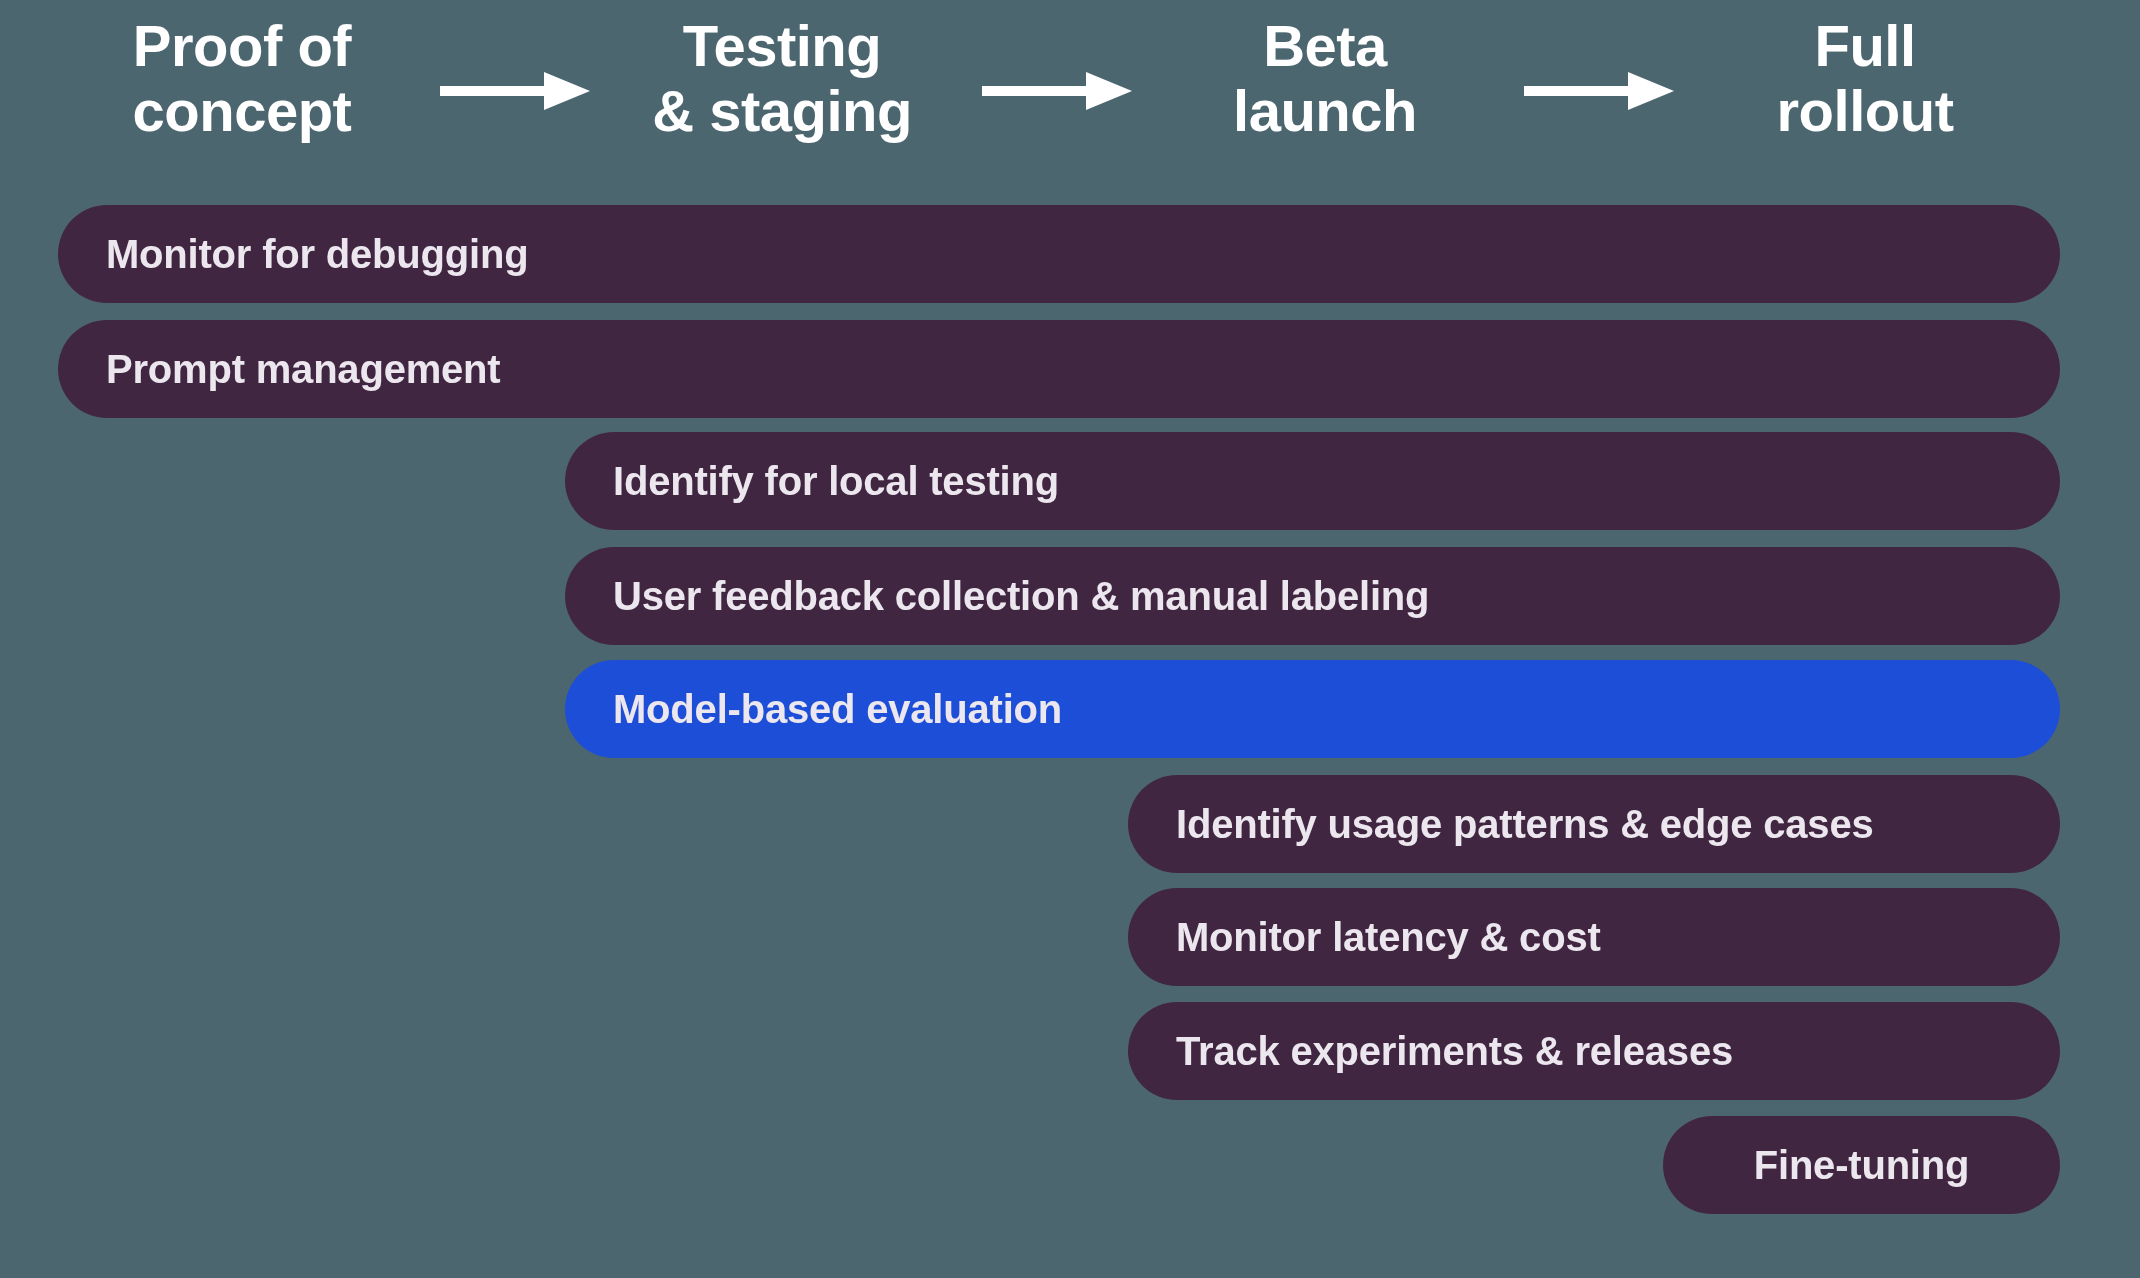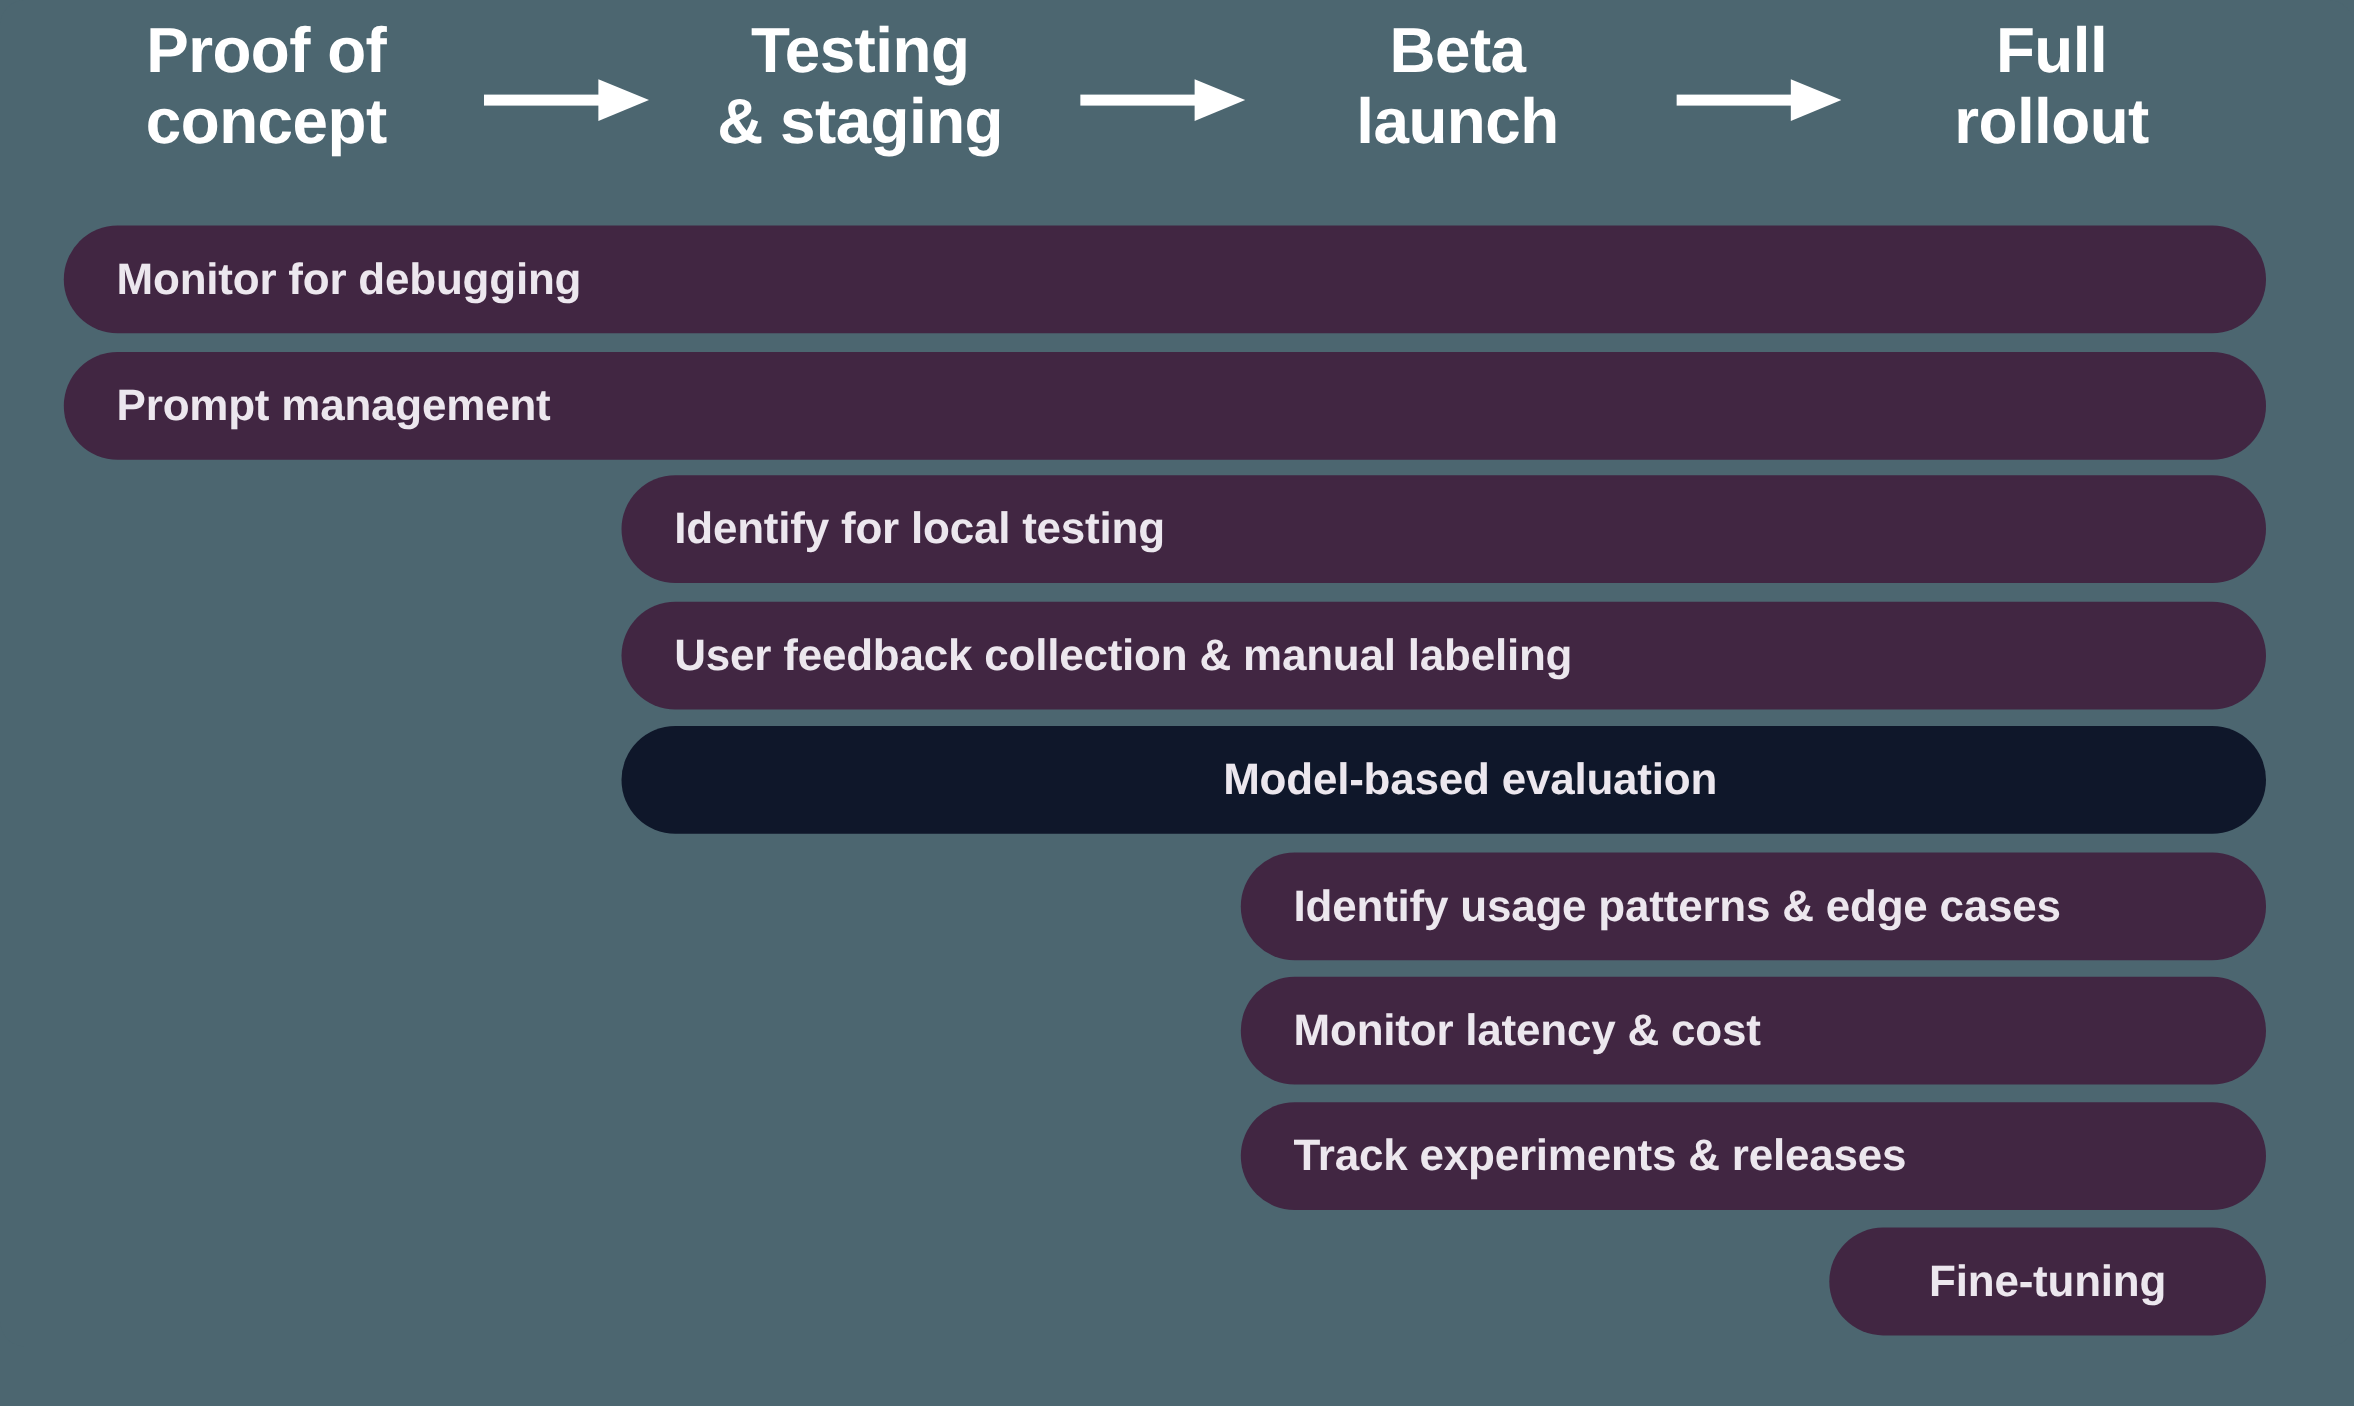--- a/index.html
+++ b/index.html
@@ -125,21 +125,21 @@
       </div>
       <div class="bar align-left" style="left: 58px; top: 320px; width: 2002px; background: rgb(65, 38, 66);">
         <span class="bar-label" style="color: rgb(236, 231, 238);">Prompt management</span>
       </div>
       <div class="bar align-left" style="left: 565px; top: 432px; width: 1495px; background: rgb(65, 38, 66);">
         <span class="bar-label" style="color: rgb(236, 231, 238);">Identify for local testing</span>
       </div>
       <div class="bar align-left" style="left: 565px; top: 547px; width: 1495px; background: rgb(65, 38, 66);">
         <span class="bar-label" style="color: rgb(236, 231, 238);">User feedback collection &amp; manual labeling</span>
       </div>
-      <div class="bar align-left" style="left: 565px; top: 660px; width: 1495px; background: #0f172a; justify-content: center;">
+      <div class="bar align-left" style="left: 565px; top: 660px; width: 1495px; background: #1d4ed8;">
         <span class="bar-label" style="color: rgb(236, 231, 238);">Model-based evaluation</span>
       </div>
       <div class="bar align-left" style="left: 1128px; top: 888px; width: 932px; background: rgb(65, 38, 66);">
         <span class="bar-label" style="color: rgb(236, 231, 238);">Monitor latency &amp; cost</span>
       </div>
       <div class="bar align-left" style="left: 1128px; top: 775px; width: 932px; background: rgb(65, 38, 66);">
         <span class="bar-label" style="color: rgb(236, 231, 238);">Identify usage patterns &amp; edge cases</span>
       </div>
       <div class="bar align-left" style="left: 1128px; top: 1002px; width: 932px; background: rgb(65, 38, 66);">
         <span class="bar-label" style="color: rgb(236, 231, 238);">Track experiments &amp; releases</span>

